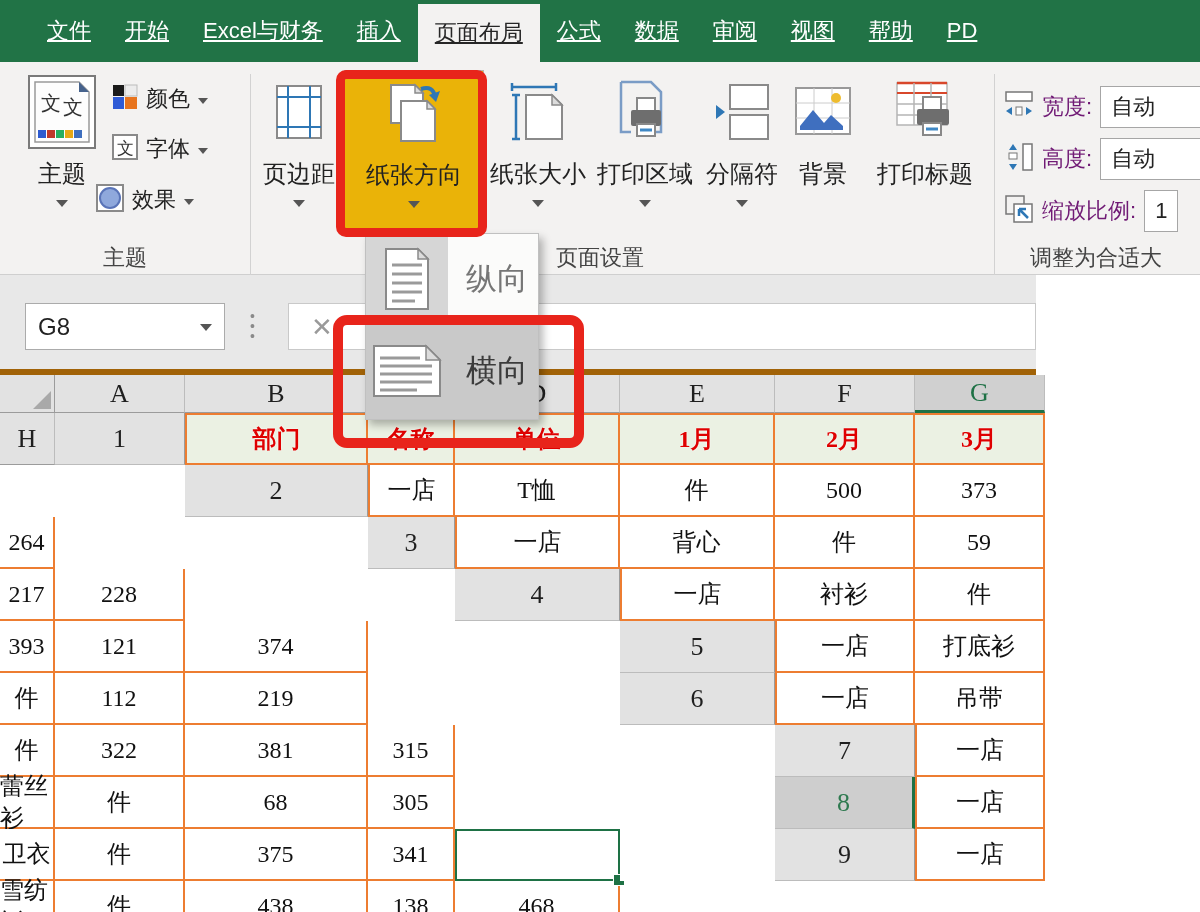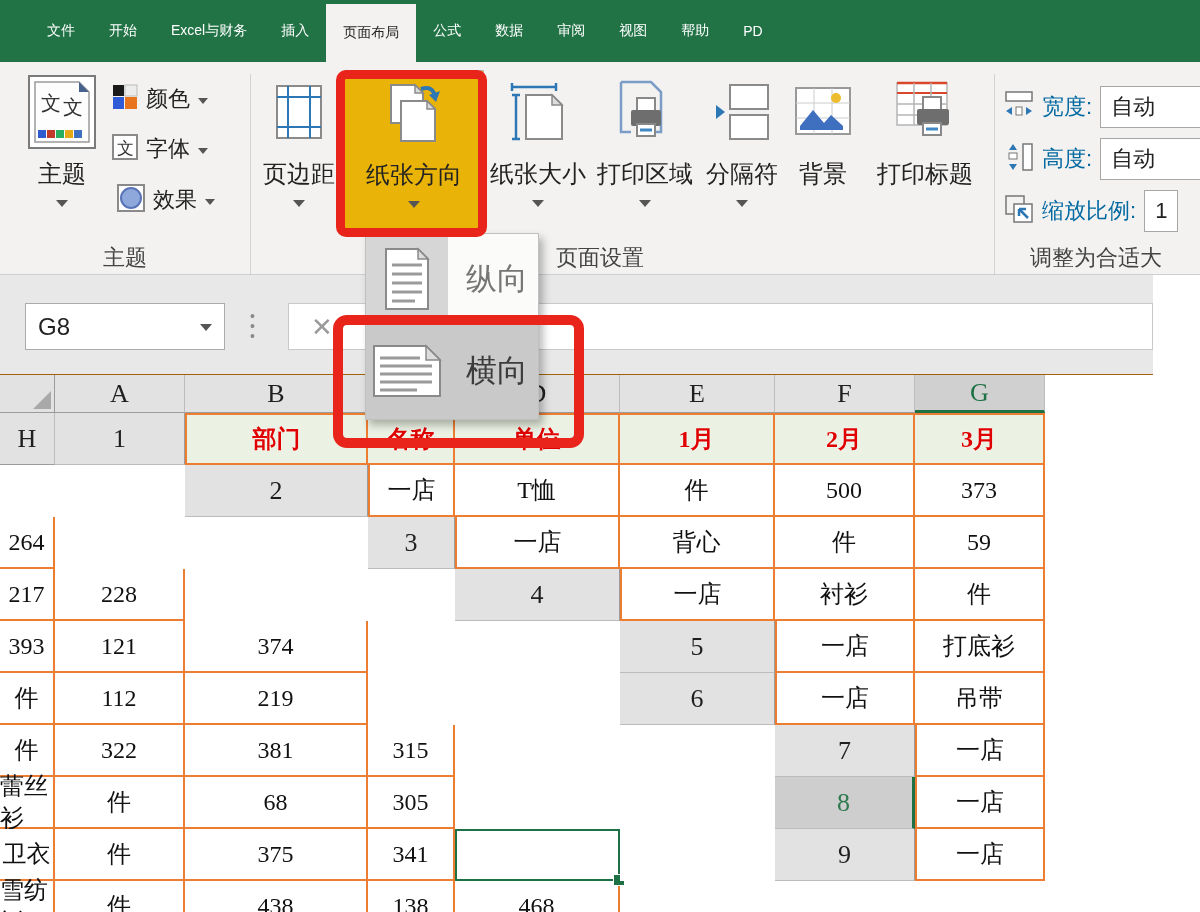--- a/index.html
+++ b/index.html
@@ -2,47 +2,47 @@
 <html><head>
 <meta charset="utf-8">
 <style>
   * { margin:0; padding:0; box-sizing:border-box; }
   body { font-family:"Liberation Sans", sans-serif; background:#fff; }
   #app { position:relative; width:1200px; height:912px; overflow:hidden; background:#fff; }
 
   
   .tabbar { position:absolute; left:0; top:0; width:1200px; height:62px;
             background:#217346; display:flex; align-items:stretch; padding-left:30px; overflow:hidden; }
-  .tab { color:#fff; font-size:14px; display:flex; align-items:center; padding:0 17px;
-         white-space:nowrap; cursor:default; }
+  .tab { color:#fff; font-size:22px; display:flex; align-items:center; padding:0 17px;
+         white-space:nowrap; cursor:default;text-decoration:underline; }
   .tab.active { background:#f3f2f1; color:#262626; margin-top:4px; }
 
   
   .ribbon { position:absolute; left:0; top:62px; width:1200px; height:213px;
             background:#f3f2f1; border-bottom:1px solid #cfcfcf; }
   .gdiv { position:absolute; top:12px; height:228px; width:1px; background:#d2d2d2; }
   .grouplabel { position:absolute; top:181px; font-size:22px; color:#444; text-align:center; }
   .bigbtn { position:absolute; top:8px; height:158px; display:flex; flex-direction:column;
             align-items:center; justify-content:flex-start; }
   .bigbtn .ic { height:84px; display:flex; align-items:center; justify-content:center; }
   .bigbtn .lbl { font-size:24px; color:#222; margin-top:4px; white-space:nowrap; }
   .dar { width:0; height:0; border-left:6px solid transparent; border-right:6px solid transparent;
          border-top:7px solid #555; margin-top:10px; }
   .pressed { background:#eab308; border:1px solid #b5b5b5; }
   .smallbtn { position:absolute; display:flex; align-items:center; gap:8px; }
   .smallbtn .lbl { font-size:22px; color:#222; white-space:nowrap; }
   .smallbtn .dar { margin-top:4px; border-left-width:5px; border-right-width:5px; border-top-width:6px; }
   .fitrow { position:absolute; display:flex; align-items:center; gap:8px; }
-  .fitrow .lbl { font-size:22px; color:#0369a1; white-space:nowrap; }
+  .fitrow .lbl { font-size:22px; color:#701a75; white-space:nowrap; }
   .valbox { height:42px; background:#fff; border:1px solid #a6a6a6; font-size:22px; color:#222;
             display:flex; align-items:center; padding-left:10px; }
 
   
-  .chrome { position:absolute; left:0; top:275px; width:1153px; height:100px;
-            background:#e8e8e8; border-bottom:1px solid #a16207;padding-left:8px; }
+  .chrome { position:absolute; left:0; top:275px; width:1036px; height:100px;
+            background:#e8e8e8; border-bottom:6px solid #a16207;padding-left:8px; }
   .namebox { position:absolute; left:25px; top:28px; width:200px; height:47px; background:#fff;
              border:1px solid #ababab; display:flex; align-items:center; padding:0 12px; }
   .namebox .val { font-size:24px; color:#222; flex:1; }
   .dots { position:absolute; left:250px; top:36px; color:#8a8a8a; font-size:14px; line-height:10px; }
   .fxbar { position:absolute; left:288px; top:28px; right:0; height:47px; background:#fff;
            border:1px solid #c9c9c9; }
   .cancelx { position:absolute; left:22px; top:8px; font-size:26px; color:#9a9a9a; }
 
   
   .sheet { position:absolute; left:0; top:375px; width:1200px; bottom:0; overflow:hidden; }
@@ -142,21 +142,21 @@
     <div class="smallbtn" style="left:112px; top:72px;">
       <span>
         <svg width="26" height="26" viewBox="0 0 26 26">
           <rect x="1" y="1" width="24" height="24" fill="#fff" stroke="#8a8a8a" stroke-width="2"></rect>
           <text x="5" y="20" font-size="17" fill="#333">文</text>
         </svg>
       </span>
       <span class="lbl">字体</span>
       <span class="dar"></span>
     </div>
-    <div class="smallbtn" style="left:117px; top:122px;text-align:right;">
+    <div class="smallbtn" style="left:96px; top:122px;text-align:right;">
       <span>
         <svg width="28" height="28" viewBox="0 0 28 28">
           <rect x="1" y="1" width="26" height="26" fill="#fff" stroke="#8a8a8a" stroke-width="2"></rect>
           <circle cx="14" cy="14" r="10" fill="#8fa8dc" stroke="#5a74b8" stroke-width="2"></circle>
         </svg>
       </span>
       <span class="lbl">效果</span>
       <span class="dar"></span>
     </div>
     <div class="grouplabel" style="left:20px; width:210px;">主题</div>

